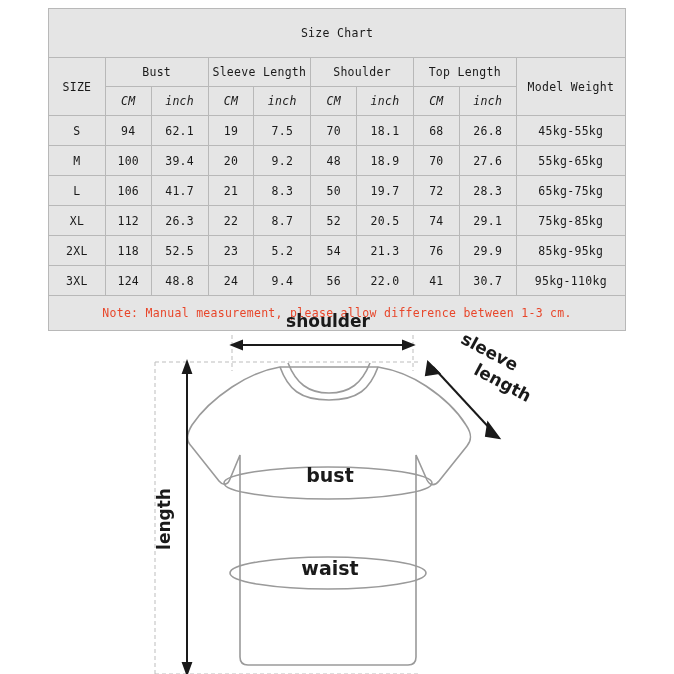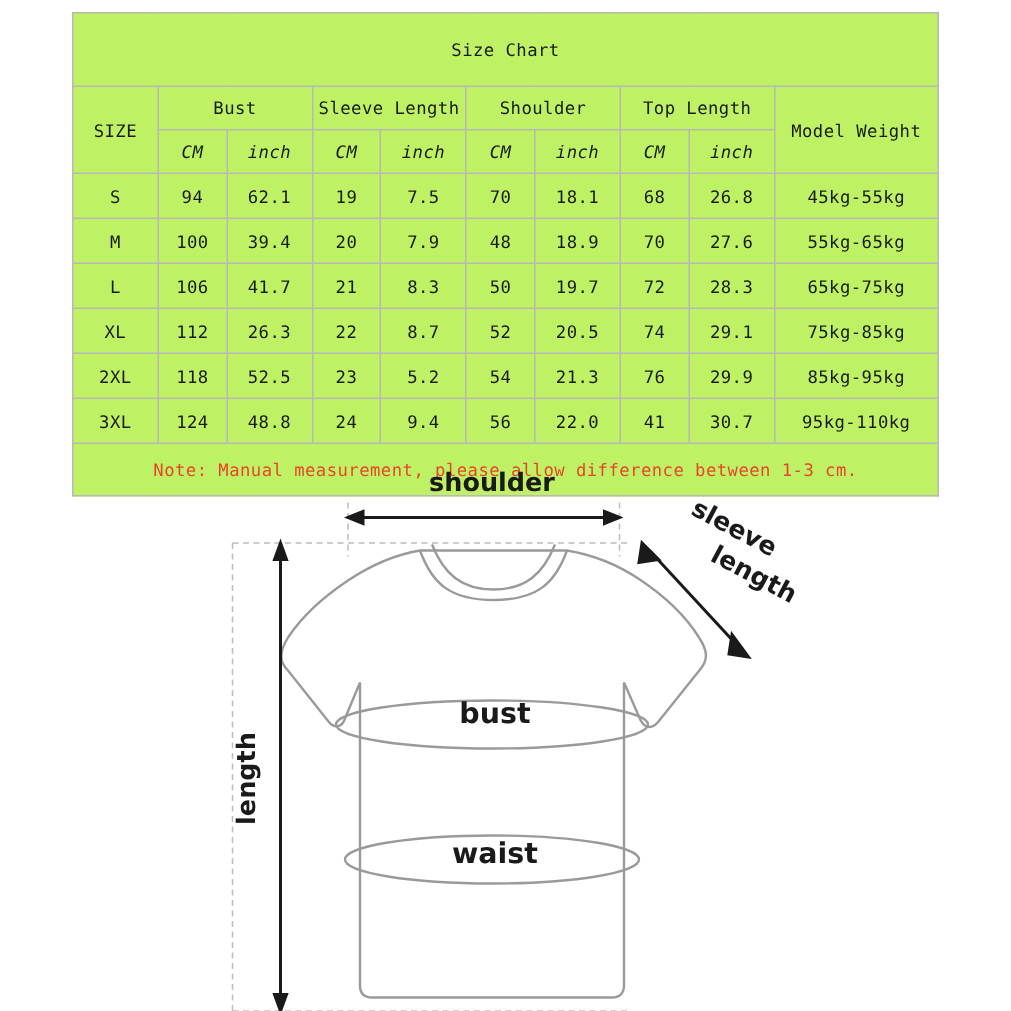--- a/index.html
+++ b/index.html
@@ -18,21 +18,21 @@
   
   .chart-wrap {
     position: absolute;
     left: 48px;
     top: 8px;
     width: 578px;
   }
   table.size-chart {
     border-collapse: collapse;
     width: 100%;
-    background: #bef264;
+    background: #e5e5e5;
     table-layout: fixed;
   }
   table.size-chart td, table.size-chart th {
     border: 1px solid #b8b8b8;
     text-align: center;
     vertical-align: middle;
     font-weight: normal;
     color: #1a1a1a;
     font-size: 11.5px;
     font-family: "DejaVu Sans Mono", monospace;
@@ -137,21 +137,21 @@
         <td>18.1</td>
         <td>68</td>
         <td>26.8</td>
         <td>45kg-55kg</td>
       </tr>
       <tr class="body-row">
         <td>M</td>
         <td>100</td>
         <td>39.4</td>
         <td>20</td>
-        <td>7.9</td>
+        <td>9.2</td>
         <td>48</td>
         <td>18.9</td>
         <td>70</td>
         <td>27.6</td>
         <td>55kg-65kg</td>
       </tr>
       <tr class="body-row">
         <td>L</td>
         <td>106</td>
         <td>41.7</td>

